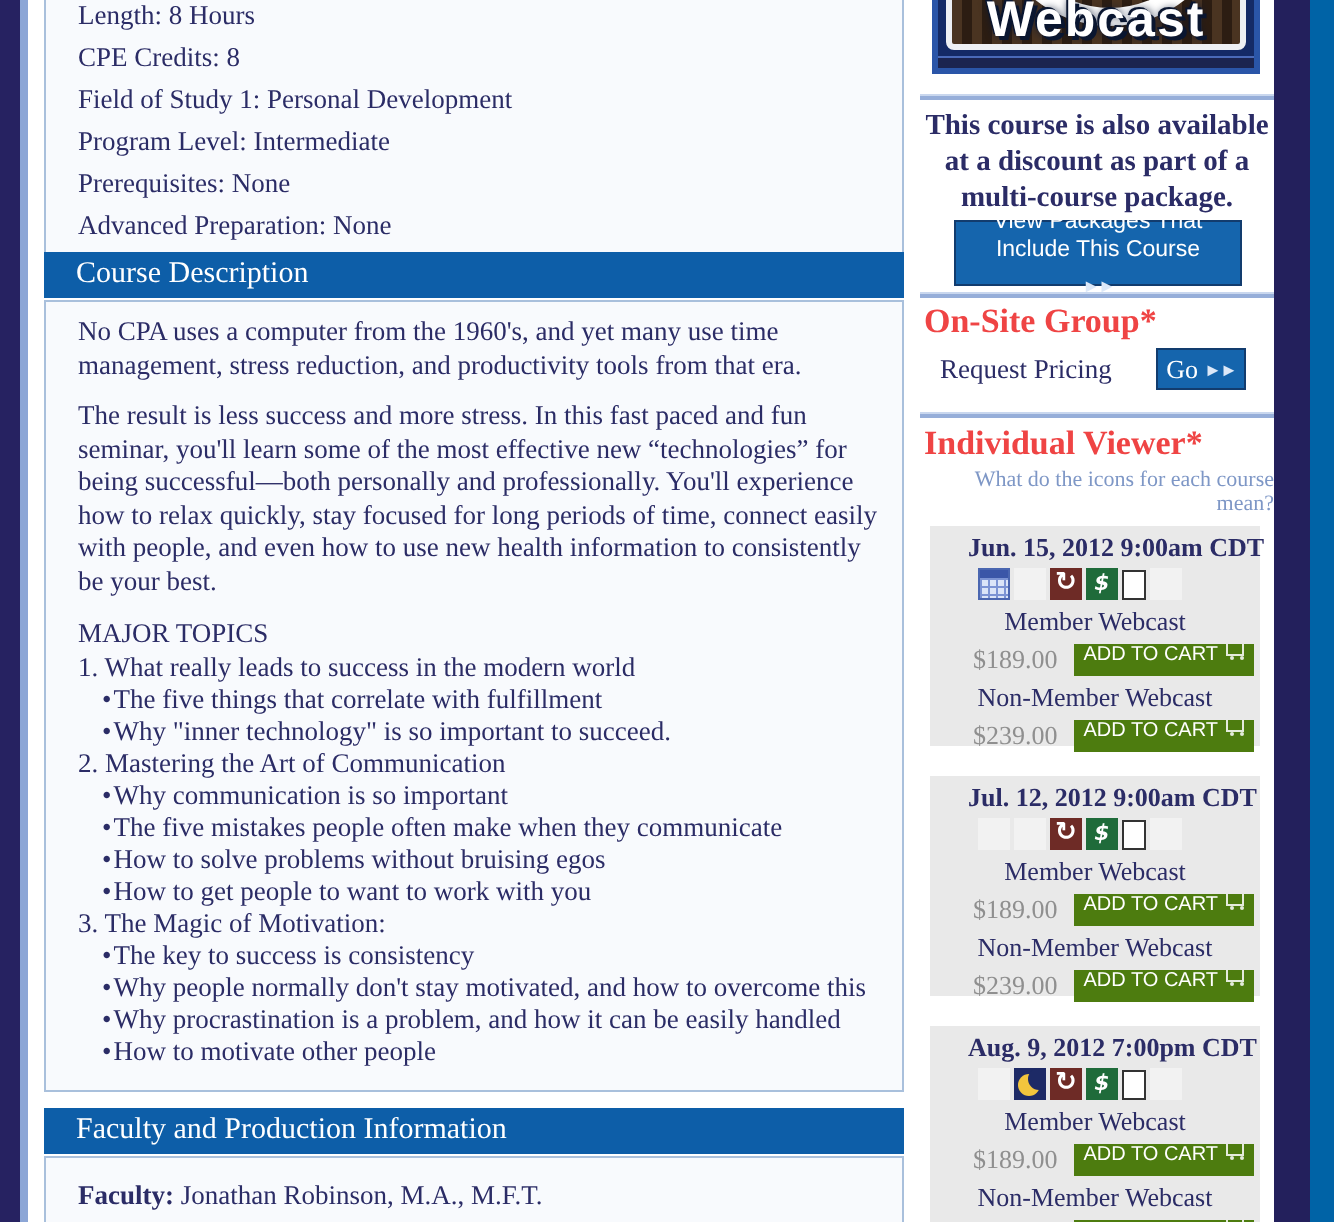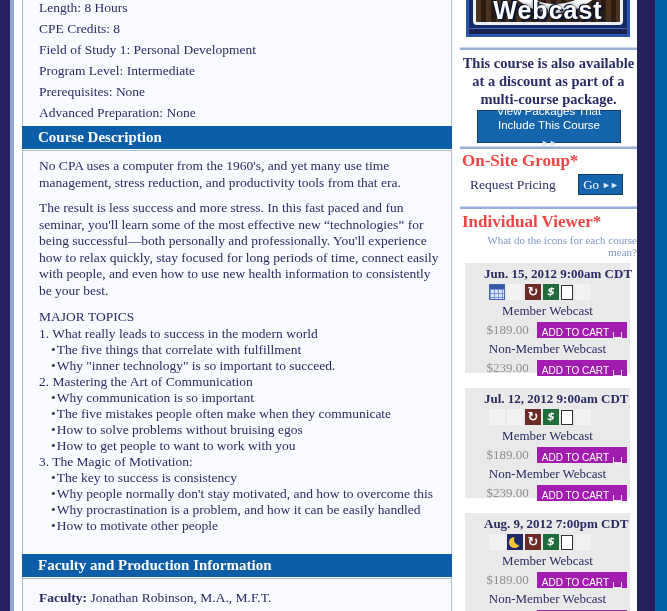--- a/index.html
+++ b/index.html
@@ -17,26 +17,26 @@
   
   .main-col { position:absolute; left:22px; top:0; width:430px; }
   .info-box {
     position:absolute; left:0; top:-14px; width:430px;
     background:#f8fafd; border:1px solid #a9c0dc; padding:10px 16px 10px 16px;
   }
   .info-row { line-height:21px; font-size:13.5px; white-space:nowrap; }
   .info-row b { font-weight:normal; }
   .section-bar {
     position:absolute; left:0; width:430px; height:23px; background:#0d5ea8;
-    color:#fff; font-size:15px; line-height:23px; padding-left:16px;font-weight:bold;
+    color:#fff; font-size:15px; line-height:23px; padding-left:16px;
   }
   .bar-desc { top:126px; }
   .bar-fac  { top:554px; }
   .desc-box {
-    position:absolute; left:0; top:150px; width:430px; height:460px;
+    position:absolute; left:0; top:150px; width:430px; height:396px;
     background:#f8fafd; border:1px solid #a9c0dc; padding:7px 12px 0 16px;
     font-size:13.5px; line-height:16.5px;
   }
   .desc-box p { margin-bottom:9px; }
   .topics-title { line-height:17px; margin-bottom:1px; }
   .topic-line  { line-height:16px; }
   .bullet-line { line-height:16px; margin-left:12px; }
   .bullet-line::before { content:"\2022"; margin-right:1px; }
   .fac-box {
     position:absolute; left:0; top:578px; width:430px; height:60px;
@@ -122,23 +122,23 @@
     font-size:13px; line-height:15px; text-align:center; font-weight:bold; }
   .icon.rebroadcast::before { content:"\21BB"; }
   .icon.discount { background:#1f6b3a; color:#fff; font-family:"DejaVu Sans", sans-serif;
     font-size:11px; line-height:15px; text-align:center; font-weight:bold; font-style:italic; }
   .icon.discount::before { content:"$"; }
   .icon.certificate { background:#fff; border:1px solid #333; width:12px; height:15px; margin-top:1px; }
   .opt-label { text-align:center; font-weight:normal; font-size:13px; margin-top:3px; }
   .price-row { display:flex; align-items:center; justify-content:flex-end; gap:8px; padding:2px 3px 0 0; height:19px; }
   .price { color:#8f8f8f; font-size:13px; }
   .cart-btn {
-    background:#a21caf; border:none; color:#fff; cursor:pointer; height:16px;
+    background:#4d7c0f; border:none; color:#fff; cursor:pointer; height:16px;
     font-family:"Liberation Sans", sans-serif; font-size:10px; padding:0 5px;
-    display:flex; align-items:flex-end; gap:4px;
+    display:flex; align-items:flex-start; gap:4px;
   }
   .cart-icon { display:inline-block; width:9px; height:6px;
     border:1px solid rgba(255,255,255,.85); border-top:none; position:relative; }
   .cart-icon::after { content:""; position:absolute; left:1px; bottom:-3px; width:2px; height:2px;
     border-radius:50%; background:rgba(255,255,255,.85); box-shadow:5px 0 0 rgba(255,255,255,.85); }
 </style>
 </head>
 <body>
 
 <div class="band-left-navy"></div>

